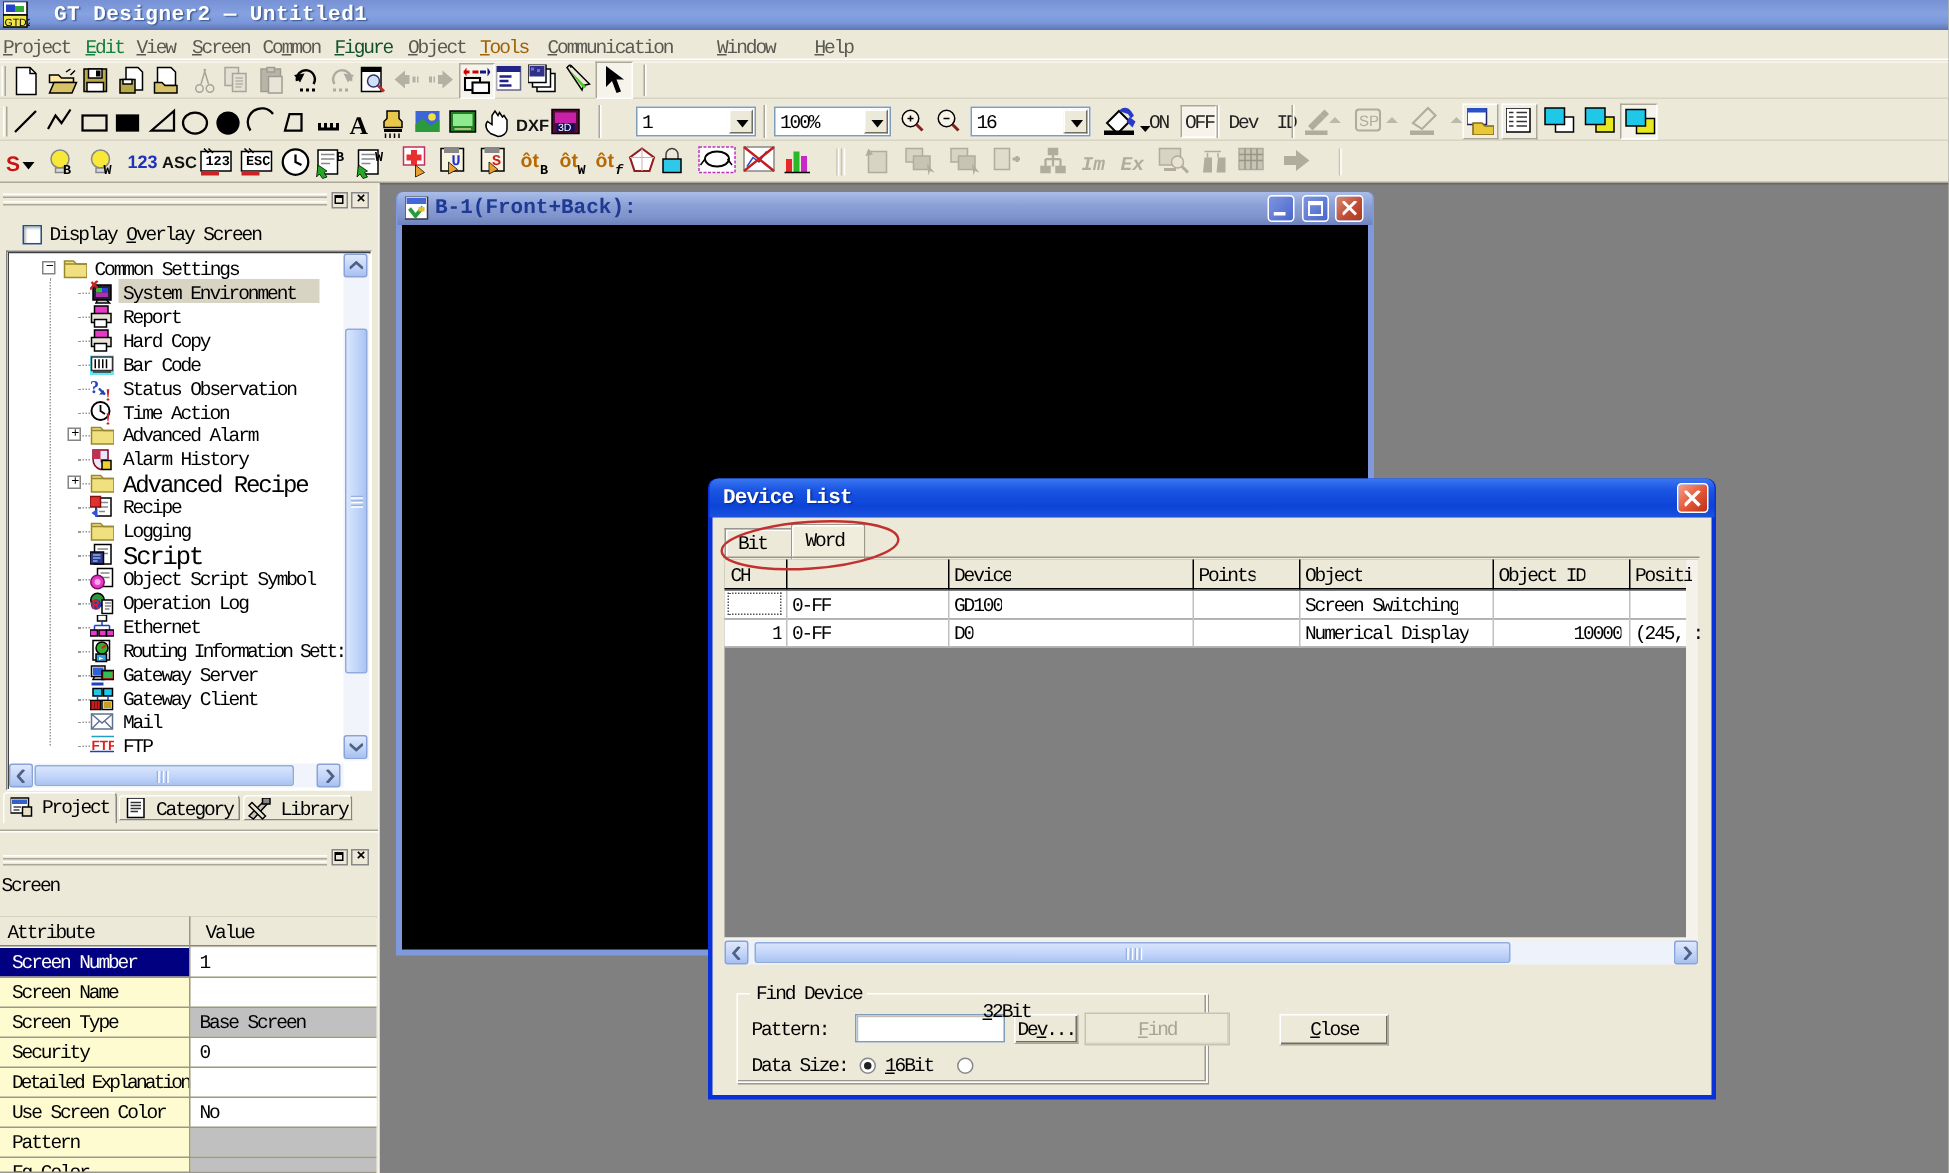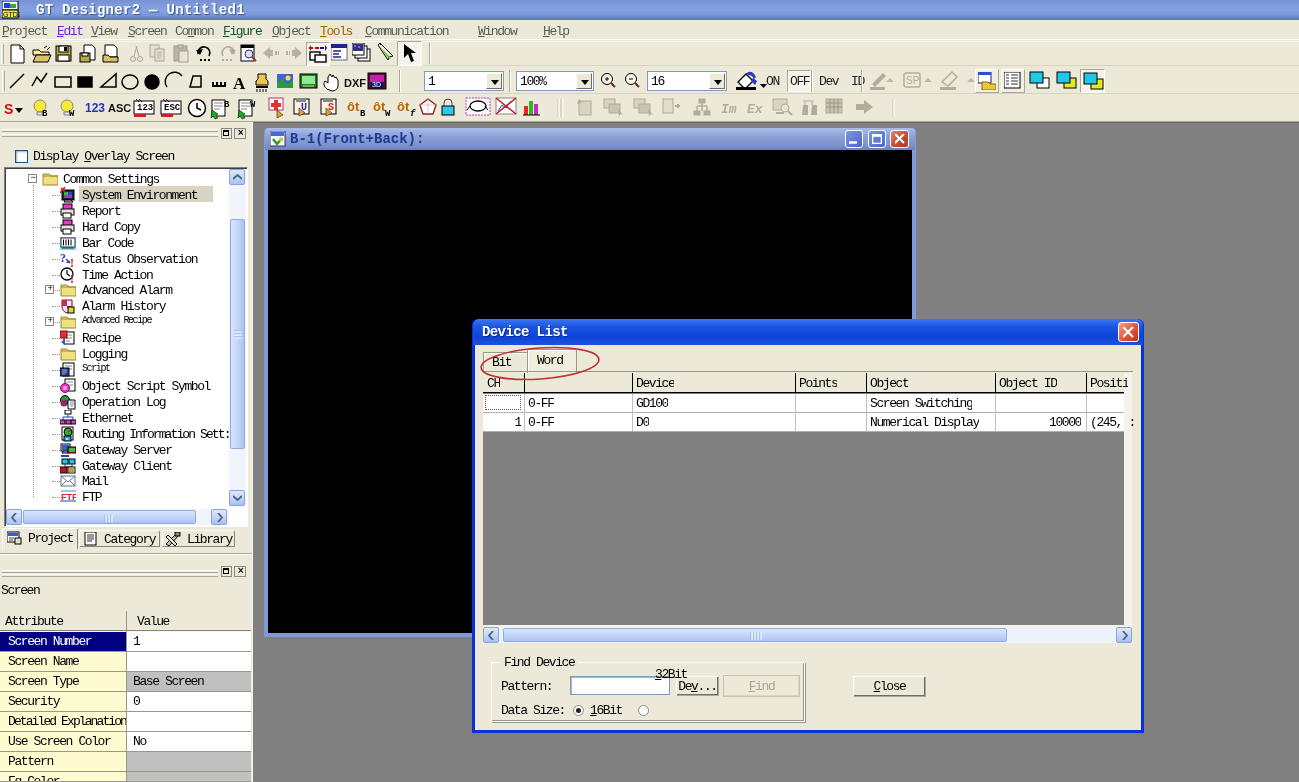--- a/index.html
+++ b/index.html
@@ -30,21 +30,21 @@
     <rect x="0" y="0" width="16" height="9" fill="#fff" stroke="#000"></rect>
     <rect x="2" y="2" width="6" height="5" fill="#2244cc"></rect>
     <rect x="8" y="3" width="6" height="4" fill="#33aa33"></rect>
     <rect x="0" y="9" width="16" height="8" fill="#f0e648" stroke="#000"></rect>
     <text x="1" y="16" font-size="7" font-family="Liberation Sans" fill="#000">GTD2</text>
   </svg>
 <div class="a" style="left:36px;top:2px;color:#fff;font-weight:bold;font-size:14px;letter-spacing:0.3px;text-shadow:1px 1px 1px #3a5690">GT Designer2 — Untitled1</div>
 
 <div class="a" style="left:0;top:20px;width:1299px;height:20px;background:#ece9d8;border-bottom:1px solid #fff"></div>
 <div class="a" style="left:2px;top:24px;color:#5a5a52;font-size:13px"><u>P</u>roject</div>
-<div class="a" style="left:57px;top:24px;color:#6d28d9;font-size:13px"><u>E</u>dit</div>
+<div class="a" style="left:57px;top:24px;color:#15803d;font-size:13px"><u>E</u>dit</div>
 <div class="a" style="left:91px;top:24px;color:#5a5a52;font-size:13px"><u>V</u>iew</div>
 <div class="a" style="left:128px;top:24px;color:#5a5a52;font-size:13px"><u>S</u>creen</div>
 <div class="a" style="left:175px;top:24px;color:#5a5a52;font-size:13px">Co<u>m</u>mon</div>
 <div class="a" style="left:223px;top:24px;color:#14532d;font-size:13px"><u>F</u>igure</div>
 <div class="a" style="left:272px;top:24px;color:#5a5a52;font-size:13px"><u>O</u>bject</div>
 <div class="a" style="left:320px;top:24px;color:#a16207;font-size:13px"><u>T</u>ools</div>
 <div class="a" style="left:365px;top:24px;color:#5a5a52;font-size:13px"><u>C</u>ommunication</div>
 <div class="a" style="left:478px;top:24px;color:#5a5a52;font-size:13px"><u>W</u>indow</div>
 <div class="a" style="left:543px;top:24px;color:#5a5a52;font-size:13px"><u>H</u>elp</div>
 
@@ -620,36 +620,36 @@
 <div class="a" style="left:46px;top:137px;width:8px;height:0;border-top:1px dotted #999"></div>
 <svg class="a" style="left:54px;top:129px" width="16" height="16">
       <use href="#i-ahis"></use>
     </svg>
 <div class="a" style="left:76px;top:130px;font-size:13px;white-space:nowrap">Alarm History</div>
 <div class="a" style="left:46px;top:153px;width:8px;height:0;border-top:1px dotted #999"></div>
 <div class="a" style="left:39px;top:148px;width:9px;height:9px;border:1px solid #848484;background:#fff;font-size:9px;line-height:7px;text-align:center">+</div>
 <svg class="a" style="left:54px;top:145px" width="16" height="16">
       <use href="#i-fold"></use>
     </svg>
-<div class="a" style="left:76px;top:146px;font-size:10px;white-space:nowrap">Advanced Recipe</div>
+<div class="a" style="left:76px;top:146px;font-size:16px;white-space:nowrap">Advanced Recipe</div>
 <div class="a" style="left:46px;top:169px;width:8px;height:0;border-top:1px dotted #999"></div>
 <svg class="a" style="left:54px;top:161px" width="16" height="16">
       <use href="#i-rec"></use>
     </svg>
 <div class="a" style="left:76px;top:162px;font-size:13px;white-space:nowrap">Recipe</div>
 <div class="a" style="left:46px;top:185px;width:8px;height:0;border-top:1px dotted #999"></div>
 <svg class="a" style="left:54px;top:177px" width="16" height="16">
       <use href="#i-fold"></use>
     </svg>
 <div class="a" style="left:76px;top:178px;font-size:13px;white-space:nowrap">Logging</div>
 <div class="a" style="left:46px;top:201px;width:8px;height:0;border-top:1px dotted #999"></div>
 <svg class="a" style="left:54px;top:193px" width="16" height="16">
       <use href="#i-scr"></use>
     </svg>
-<div class="a" style="left:76px;top:194px;font-size:10px;white-space:nowrap">Script</div>
+<div class="a" style="left:76px;top:194px;font-size:17px;white-space:nowrap">Script</div>
 <div class="a" style="left:46px;top:217px;width:8px;height:0;border-top:1px dotted #999"></div>
 <svg class="a" style="left:54px;top:209px" width="16" height="16">
       <use href="#i-obs"></use>
     </svg>
 <div class="a" style="left:76px;top:210px;font-size:13px;white-space:nowrap">Object Script Symbol</div>
 <div class="a" style="left:46px;top:233px;width:8px;height:0;border-top:1px dotted #999"></div>
 <svg class="a" style="left:54px;top:225px" width="16" height="16">
       <use href="#i-olog"></use>
     </svg>
 <div class="a" style="left:76px;top:226px;font-size:13px;white-space:nowrap">Operation Log</div>
@@ -871,21 +871,21 @@
     <svg class="arr" style="left:5px;top:3px" width="7" height="9">
       <path d="M1 0l4 4.5L1 9" stroke="#4d6185" stroke-width="1.8" fill="none"></path>
     </svg>
   </div>
 
 <div class="a" style="left:491px;top:662px;width:314px;height:60px;border:1px solid #fff;box-shadow:-1px -1px 0 #9a988a inset, 1px 1px 0 #9a988a"></div>
 <div class="a" style="left:500px;top:655px;background:#ece9d8;padding:0 4px;font-size:13px">Find Device</div>
 <div class="a" style="left:501px;top:679px;font-size:13px">Pattern:</div>
 <div class="a" style="left:570px;top:676px;width:100px;height:19px;background:#fff;border:1px solid #7f9db9;box-shadow:inset 1px 1px 1px #b0b0a8"></div>
 <div class="btn" style="left:676px;top:676px;width:43px;height:20px;padding-top:2px">De<u>v</u>...</div>
-<div class="a" style="left:723px;top:675px;width:77px;height:22px;background:#ece9d8;border:1px solid #c6c3b4;color:#a8a498;font-size:13px;text-align:center;padding-top:3px;box-shadow:inset -1px -1px 0 #d8d5c6"><u>F</u>ind</div>
+<div class="a" style="left:723px;top:675px;width:97px;height:22px;background:#ece9d8;border:1px solid #c6c3b4;color:#a8a498;font-size:13px;text-align:center;padding-top:3px;box-shadow:inset -1px -1px 0 #d8d5c6"><u>F</u>ind</div>
 <div class="btn" style="left:853px;top:676px;width:73px;height:21px;padding-top:2px"><u>C</u>lose</div>
 <div class="a" style="left:501px;top:703px;font-size:13px">Data Size:</div>
 <div class="a" style="left:573px;top:705px;width:11px;height:11px;border-radius:50%;background:#fff;border:1px solid #888"></div>
 <div class="a" style="left:576px;top:708px;width:5px;height:5px;border-radius:50%;background:#222"></div>
 <div class="a" style="left:590px;top:703px;font-size:13px"><u>1</u>6Bit</div>
 <div class="a" style="left:638px;top:705px;width:11px;height:11px;border-radius:50%;background:#fff;border:1px solid #888"></div>
 <div class="a" style="left:655px;top:667px;font-size:13px"><u>3</u>2Bit</div>
 
 <svg class="a" style="left:478px;top:345px" width="128" height="38" viewBox="0 0 128 38">
     <ellipse cx="62" cy="18.5" rx="59" ry="15.5" fill="none" stroke="#c23030" stroke-width="1.6" transform="rotate(-4 62 18.5)"></ellipse>

